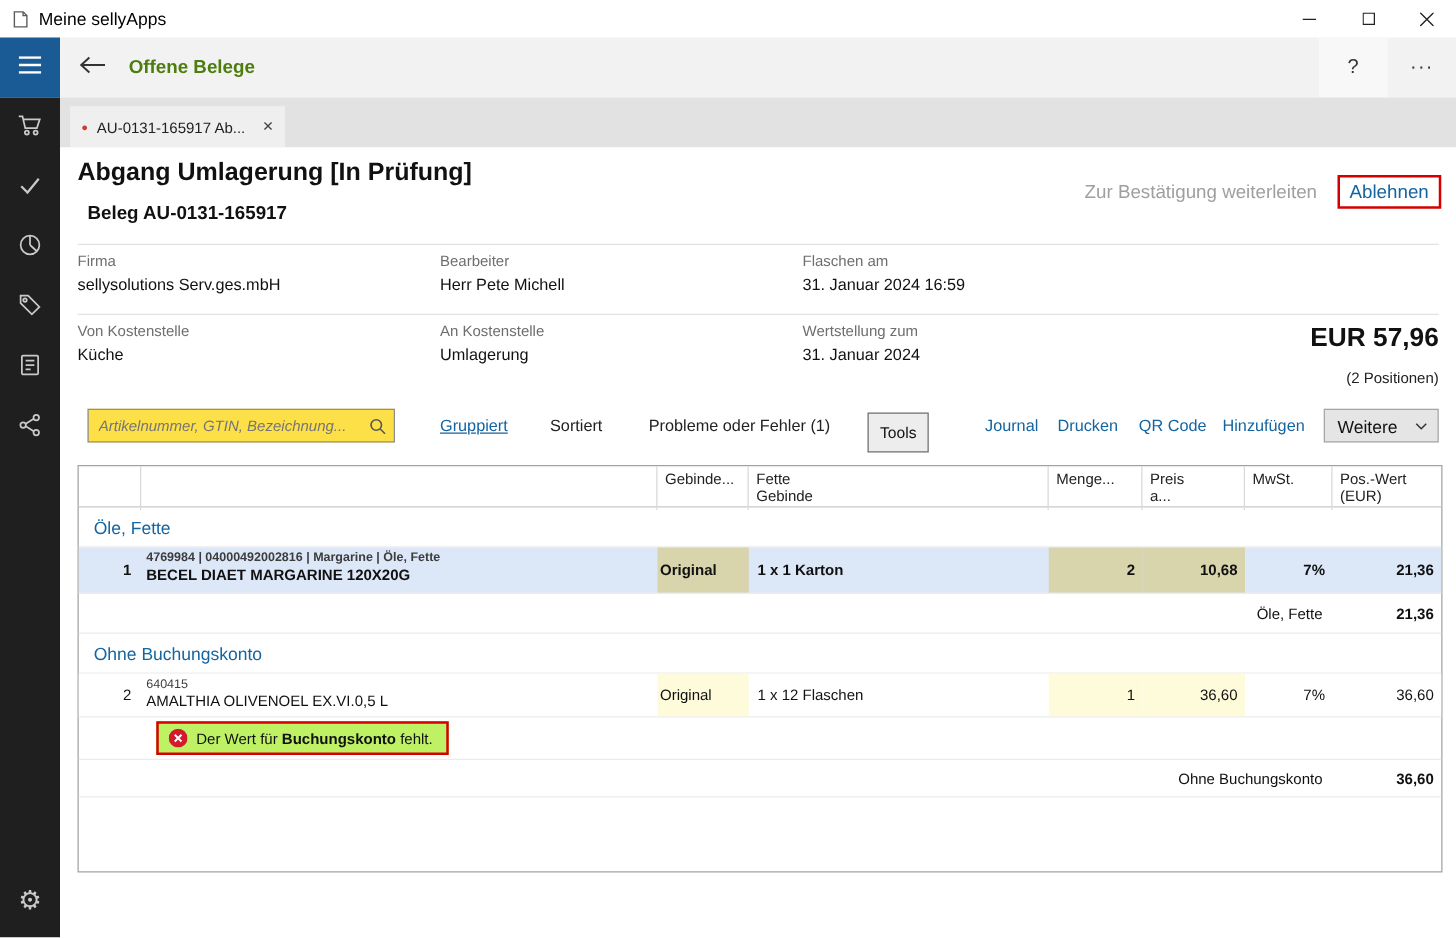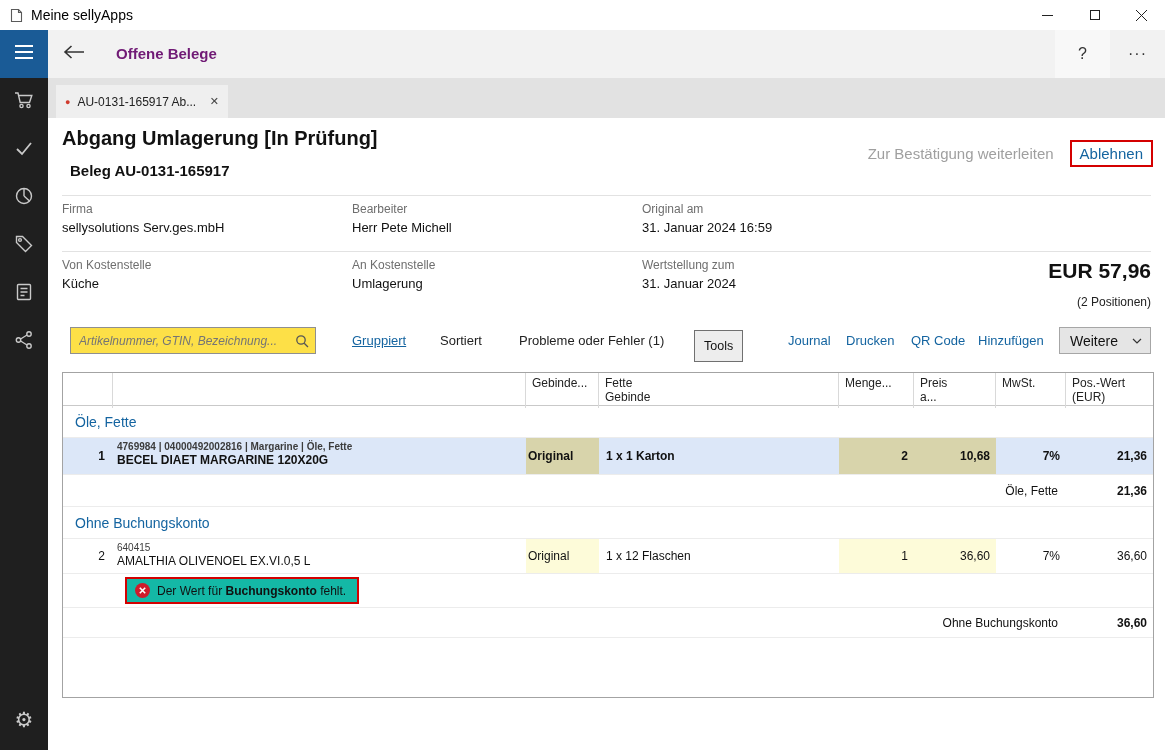--- a/index.html
+++ b/index.html
@@ -11,21 +11,21 @@
   
   .titlebar { position:absolute; top:0; left:0; width:100%; height:30px; background:#fff; display:flex; align-items:center; }
   .app-icon { margin-left:9px; display:flex; }
   .titlebar-text { margin-left:7px; font-size:14px; color:#000; }
   .win-controls { position:absolute; right:0; top:0; height:30px; display:flex; }
   .win-btn { width:47px; height:30px; display:flex; align-items:center; justify-content:center; color:#222; font-size:12px; }
   
   .app-header { position:absolute; top:30px; left:0; width:100%; height:48px; background:#f2f2f2; }
   .hamburger-btn { position:absolute; left:0; top:0; width:48px; height:48px; background:#1a5b96; display:flex; align-items:center; justify-content:center; }
   .back-btn { position:absolute; left:56px; top:0; width:36px; height:48px; display:flex; align-items:center; justify-content:center; }
-  .header-title { position:absolute; left:103px; top:0; line-height:48px; font-size:15px; font-weight:700; color:#701a75;margin-left:13px; }
+  .header-title { position:absolute; left:103px; top:0; line-height:48px; font-size:15px; font-weight:700; color:#4d7c0f; }
   .header-user { position:absolute; left:54%; transform:translateX(-50%); line-height:48px; font-size:15px; color:#1464a0; }
   .help-btn { position:absolute; right:55px; top:0; width:55px; height:48px; background:#f8f8f8; display:flex; align-items:center; justify-content:center; font-size:16px; color:#333; }
   .more-btn { position:absolute; right:0; top:0; width:55px; height:48px; display:flex; align-items:center; justify-content:center; font-size:16px; color:#333; letter-spacing:1px; }
   
   .sidebar { position:absolute; left:0; top:78px; width:48px; bottom:0; background:#1f1f1f; }
   .side-item { width:48px; height:48px; display:flex; align-items:center; justify-content:center; }
   .side-bottom { position:absolute; bottom:6px; left:0; }
   .gear-glyph { font-size:21px; color:#c9c9c9; }
   
   .tabstrip { position:absolute; left:48px; top:78px; right:0; height:40px; background:#e2e2e2; }
@@ -73,21 +73,21 @@
   .c-num { display:flex; align-items:center; justify-content:flex-end; padding-right:8px; }
   .c-desc { padding:3px 0 0 4px; overflow:hidden; }
   .c-desc .meta { font-size:10px; color:#3c3c3c; margin-bottom:1px; white-space:nowrap; }
   .c-desc .name { font-size:12px; white-space:nowrap; }
   .c-geb { display:flex; align-items:center; padding-left:2px; }
   .c-inh { display:flex; align-items:center; padding-left:7px; }
   .c-r { display:flex; align-items:center; justify-content:flex-end; padding-right:6px; }
   .bg-tan { background:#d8d4ab; }
   .bg-yellow { background:#fdfbd9; }
   .erow { height:34px; border-bottom:1px solid #ececec; display:flex; align-items:center; }
-  .error-box { margin-left:62px; display:inline-flex; align-items:center; gap:7px; border:2px solid #d40000; background:#14b8a6; padding:4px 11px 4px 8px; font-size:12px; color:#111; }
+  .error-box { margin-left:62px; display:inline-flex; align-items:center; gap:7px; border:2px solid #d40000; background:#bef264; padding:4px 11px 4px 8px; font-size:12px; color:#111; }
   .srow { border-bottom:1px solid #ececec; font-size:12px; }
   .srow-1 { height:32px; } .srow-2 { height:30px; }
   .srow .slabel { grid-column:1 / 8; display:flex; align-items:center; justify-content:flex-end; padding-right:8px; }
   .srow .svalue { display:flex; align-items:center; justify-content:flex-end; padding-right:6px; font-weight:700; }
   .tfiller { flex:1; }
 </style>
 </head>
 <body>
 
 <div class="titlebar">
@@ -208,21 +208,21 @@
 
   <div class="doc-actions">
     <span class="action-forward">Zur Bestätigung weiterleiten</span>
     <span class="action-reject">Ablehnen</span>
   </div>
 
   <div class="divider" style="top:77px"></div>
 
   <div class="fld-label" style="left:14px;  top:84px">Firma</div>
   <div class="fld-label" style="left:304px; top:84px">Bearbeiter</div>
-  <div class="fld-label" style="left:594px; top:84px">Original am</div>
+  <div class="fld-label" style="left:594px; top:84px">Flaschen am</div>
   <div class="fld-value" style="left:14px;  top:102px">sellysolutions Serv.ges.mbH</div>
   <div class="fld-value" style="left:304px; top:102px">Herr Pete Michell</div>
   <div class="fld-value" style="left:594px; top:102px">31. Januar 2024 16:59</div>
 
   <div class="divider" style="top:133px"></div>
 
   <div class="fld-label" style="left:14px;  top:140px">Von Kostenstelle</div>
   <div class="fld-label" style="left:304px; top:140px">An Kostenstelle</div>
   <div class="fld-label" style="left:594px; top:140px">Wertstellung zum</div>
   <div class="fld-value" style="left:14px;  top:158px">Küche</div>

